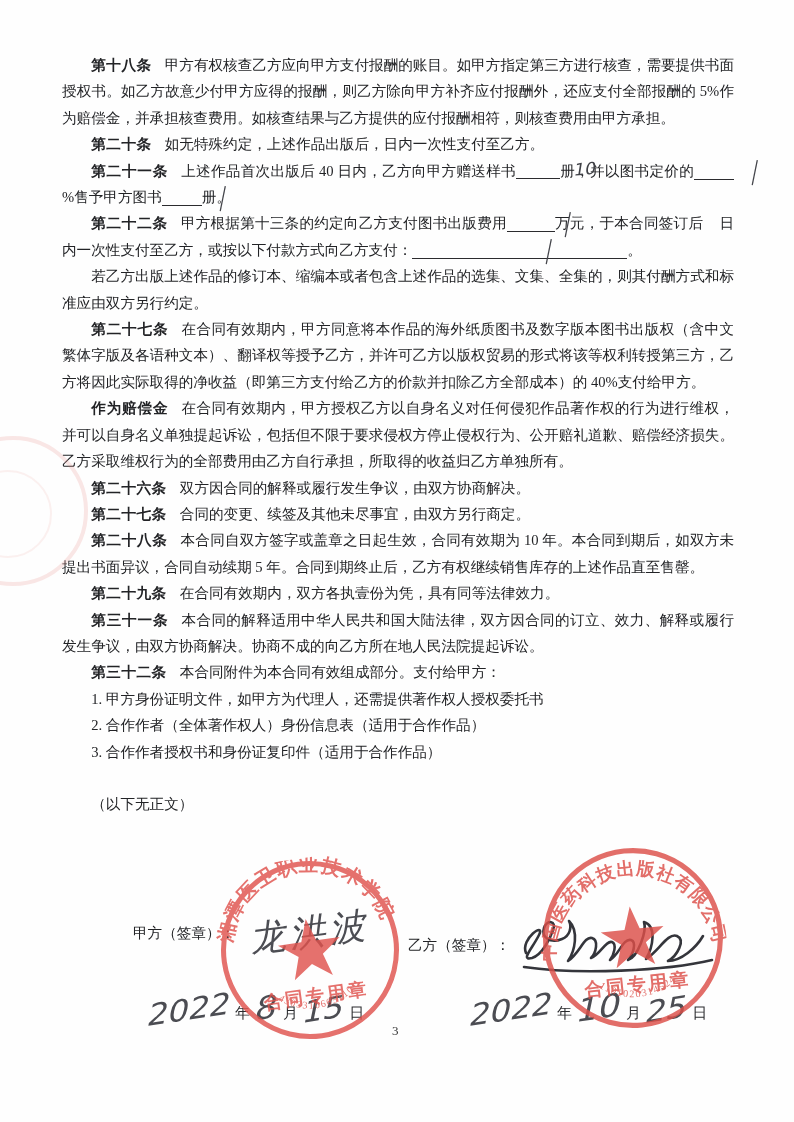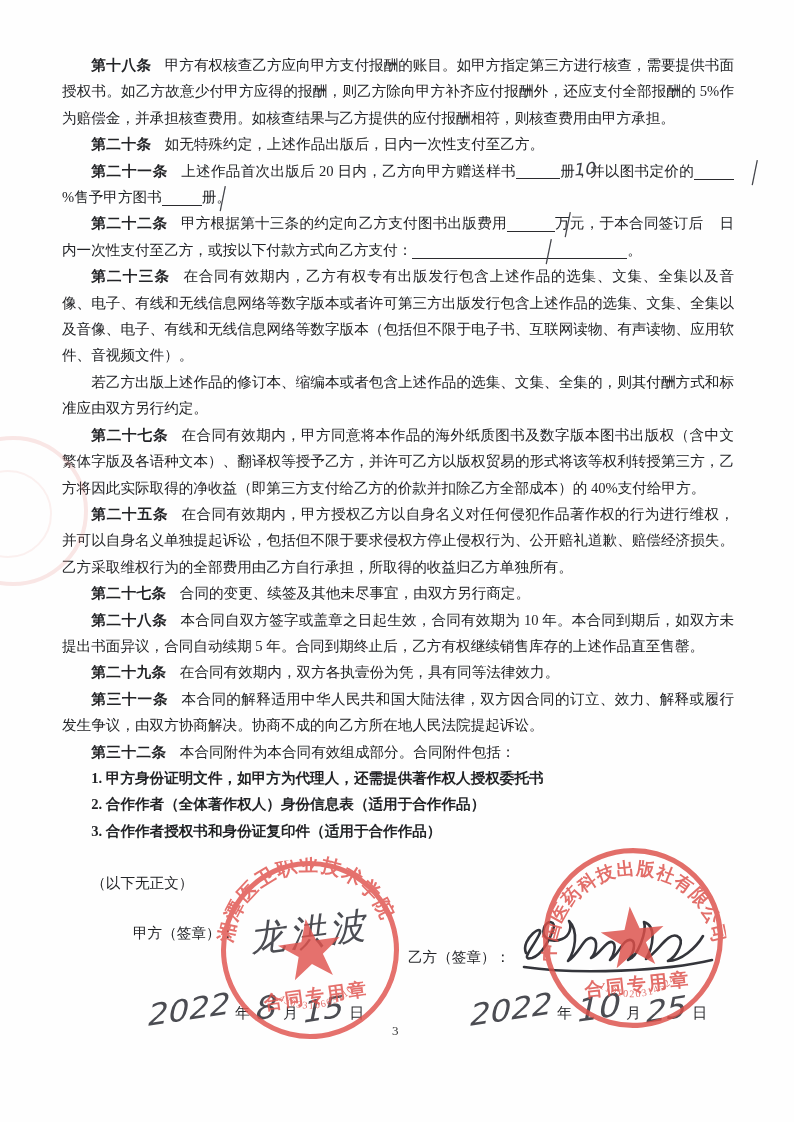--- a/index.html
+++ b/index.html
@@ -12,21 +12,21 @@
     color:#222326;
   }
   .doc-body{
     position:absolute;
     left:62px;top:52px;width:672px;
     font-size:14.6px;line-height:26.4px;
     text-align:justify;
   }
   .clause{margin:0;text-indent:2em;}
   .clause-label{font-weight:bold;letter-spacing:.5px;margin-right:.9em;}
-  .attach-item{margin:0;text-indent:2em;font-weight:bold;}
+  .attach-item{margin:0;text-indent:2em;}
   .closing-note{margin:26px 0 0 0;text-indent:2em;}
   .blank{
     display:inline-block;
     border-bottom:1.2px solid #2b2b2e;
     text-align:center;
     height:15px;line-height:14px;
     vertical-align:baseline;
   }
   .w44{width:44px;} .w40{width:40px;} .w48{width:48px;} .w215{width:215px;}
   .gap{display:inline-block;width:16px;}
@@ -42,21 +42,21 @@
     font-style:normal;color:#44454b;
     display:inline-block;
     transform:scaleY(2.1) rotate(6deg) translateY(-1px);
     font-size:15px;line-height:10px;
   }
   
   .sig-label{
     position:absolute;font-size:14.6px;color:#222326;white-space:nowrap;
   }
   .sig-a-label{left:133px;top:924px;}
-  .sig-b-label{left:408px;top:936px;margin-top:12px;}
+  .sig-b-label{left:408px;top:936px;}
   .sig-a-name{
     position:absolute;left:252px;top:908px;
     font-family:"DejaVu Sans", sans-serif;
     font-size:36px;color:#393a41;
     transform:rotate(-7deg) skewX(-14deg);
     letter-spacing:4px;opacity:.9;white-space:nowrap;
   }
   .sig-b-scribble{position:absolute;left:516px;top:903px;}
   .date-row{position:absolute;display:flex;align-items:flex-end;white-space:nowrap;}
   .date-a{left:150px;top:988px;}
@@ -94,49 +94,49 @@
 
     <div>
 
         <p class="clause"><b class="clause-label">第十八条</b><span>甲方有权核查乙方应向甲方支付报酬的账目。如甲方指定第三方进行核查，需要提供书面授权书。如乙方故意少付甲方应得的报酬，则乙方除向甲方补齐应付报酬外，还应支付全部报酬的 5%作为赔偿金，并承担核查费用。如核查结果与乙方提供的应付报酬相符，则核查费用由甲方承担。</span></p>
 
 
         <p class="clause"><b class="clause-label">第二十条</b><span>如无特殊约定，上述作品出版后，日内一次性支付至乙方。</span></p>
       </div>
 
     <p class="clause">
-      <b class="clause-label">第二十一条</b><span>上述作品首次出版后 20 日内，乙方向甲方赠送样书</span><span class="blank w44"><i class="hand">10</i></span><span>册，并以图书定价的</span><span class="blank w40"><i class="hand-slash">/</i></span><span>%售予甲方图书</span><span class="blank w40"><i class="hand-slash">/</i></span><span>册。</span>
+      <b class="clause-label">第二十一条</b><span>上述作品首次出版后 40 日内，乙方向甲方赠送样书</span><span class="blank w44"><i class="hand">10</i></span><span>册，并以图书定价的</span><span class="blank w40"><i class="hand-slash">/</i></span><span>%售予甲方图书</span><span class="blank w40"><i class="hand-slash">/</i></span><span>册。</span>
     </p>
 
     <p class="clause">
       <b class="clause-label">第二十二条</b><span>甲方根据第十三条的约定向乙方支付图书出版费用</span><span class="blank w48"><i class="hand-slash">/</i></span><span>万元，于本合同签订后</span><span class="gap"></span><span>日内一次性支付至乙方，或按以下付款方式向乙方支付：</span><span class="blank w215"><i class="hand-slash">/</i></span><span>。</span>
     </p>
 
     <div>
 
-        <p class="clause"><b class="clause-label">第二十三条</b><span>在合同有效期内，乙方有权专有出版发行包含上述作品的选集、文集、全集以及音像、电子、有线和无线信息网络等数字版本或者许可第三方出版发行包含上述作品的选集、文集、全集以及音像、电子、有线和无线信息网络等数字版本（包括但不限于电子书、互联网读物、有声读物、应用软件、音视频文件）。</span></p>
 
 
         <p class="clause"><span>若乙方出版上述作品的修订本、缩编本或者包含上述作品的选集、文集、全集的，则其付酬方式和标准应由双方另行约定。</span></p>
 
         <p class="clause"><b class="clause-label">第二十七条</b><span>在合同有效期内，甲方同意将本作品的海外纸质图书及数字版本图书出版权（含中文繁体字版及各语种文本）、翻译权等授予乙方，并许可乙方以版权贸易的形式将该等权利转授第三方，乙方将因此实际取得的净收益（即第三方支付给乙方的价款并扣除乙方全部成本）的 40%支付给甲方。</span></p>
 
-        <p class="clause"><b class="clause-label">第二十五条</b><span>在合同有效期内，甲方授权乙方以自身名义对任何侵犯作品著作权的行为进行维权，并可以自身名义单独提起诉讼，包括但不限于要求侵权方停止侵权行为、公开赔礼道歉、赔偿经济损失。乙方采取维权行为的全部费用由乙方自行承担，所取得的收益归乙方单独所有。</span></p>
-
+        <p class="clause"><b class="clause-label">作为赔偿金</b><span>在合同有效期内，甲方授权乙方以自身名义对任何侵犯作品著作权的行为进行维权，并可以自身名义单独提起诉讼，包括但不限于要求侵权方停止侵权行为、公开赔礼道歉、赔偿经济损失。乙方采取维权行为的全部费用由乙方自行承担，所取得的收益归乙方单独所有。</span></p>
+
+        <p class="clause"><b class="clause-label">第二十六条</b><span>双方因合同的解释或履行发生争议，由双方协商解决。</span></p>
 
         <p class="clause"><b class="clause-label">第二十七条</b><span>合同的变更、续签及其他未尽事宜，由双方另行商定。</span></p>
 
         <p class="clause"><b class="clause-label">第二十八条</b><span>本合同自双方签字或盖章之日起生效，合同有效期为 10 年。本合同到期后，如双方未提出书面异议，合同自动续期 5 年。合同到期终止后，乙方有权继续销售库存的上述作品直至售罄。</span></p>
 
         <p class="clause"><b class="clause-label">第二十九条</b><span>在合同有效期内，双方各执壹份为凭，具有同等法律效力。</span></p>
 
 
         <p class="clause"><b class="clause-label">第三十一条</b><span>本合同的解释适用中华人民共和国大陆法律，双方因合同的订立、效力、解释或履行发生争议，由双方协商解决。协商不成的向乙方所在地人民法院提起诉讼。</span></p>
 
-        <p class="clause"><b class="clause-label">第三十二条</b><span>本合同附件为本合同有效组成部分。合同附件包括：</span></p>
+        <p class="clause"><b class="clause-label">第三十二条</b><span>本合同附件为本合同有效组成部分。支付给甲方：</span></p>
       </div>
 
     <div>
 
         <p class="attach-item">1. 甲方身份证明文件，如甲方为代理人，还需提供著作权人授权委托书</p>
 
         <p class="attach-item">2. 合作作者（全体著作权人）身份信息表（适用于合作作品）</p>
 
         <p class="attach-item">3. 合作作者授权书和身份证复印件（适用于合作作品）</p>
       </div>

